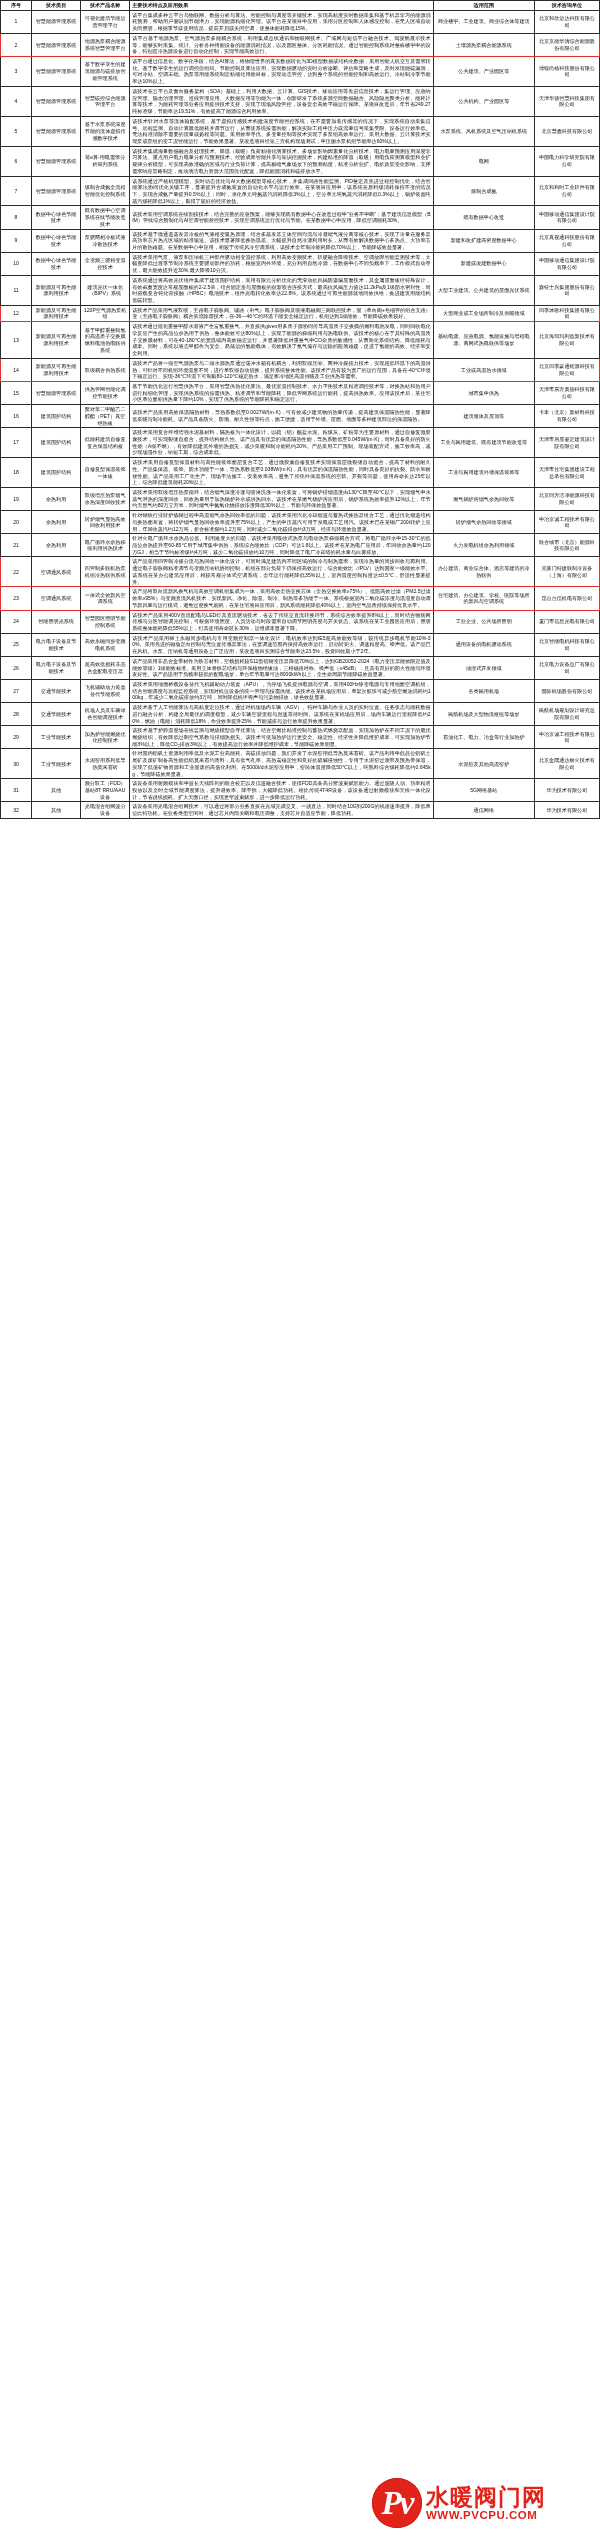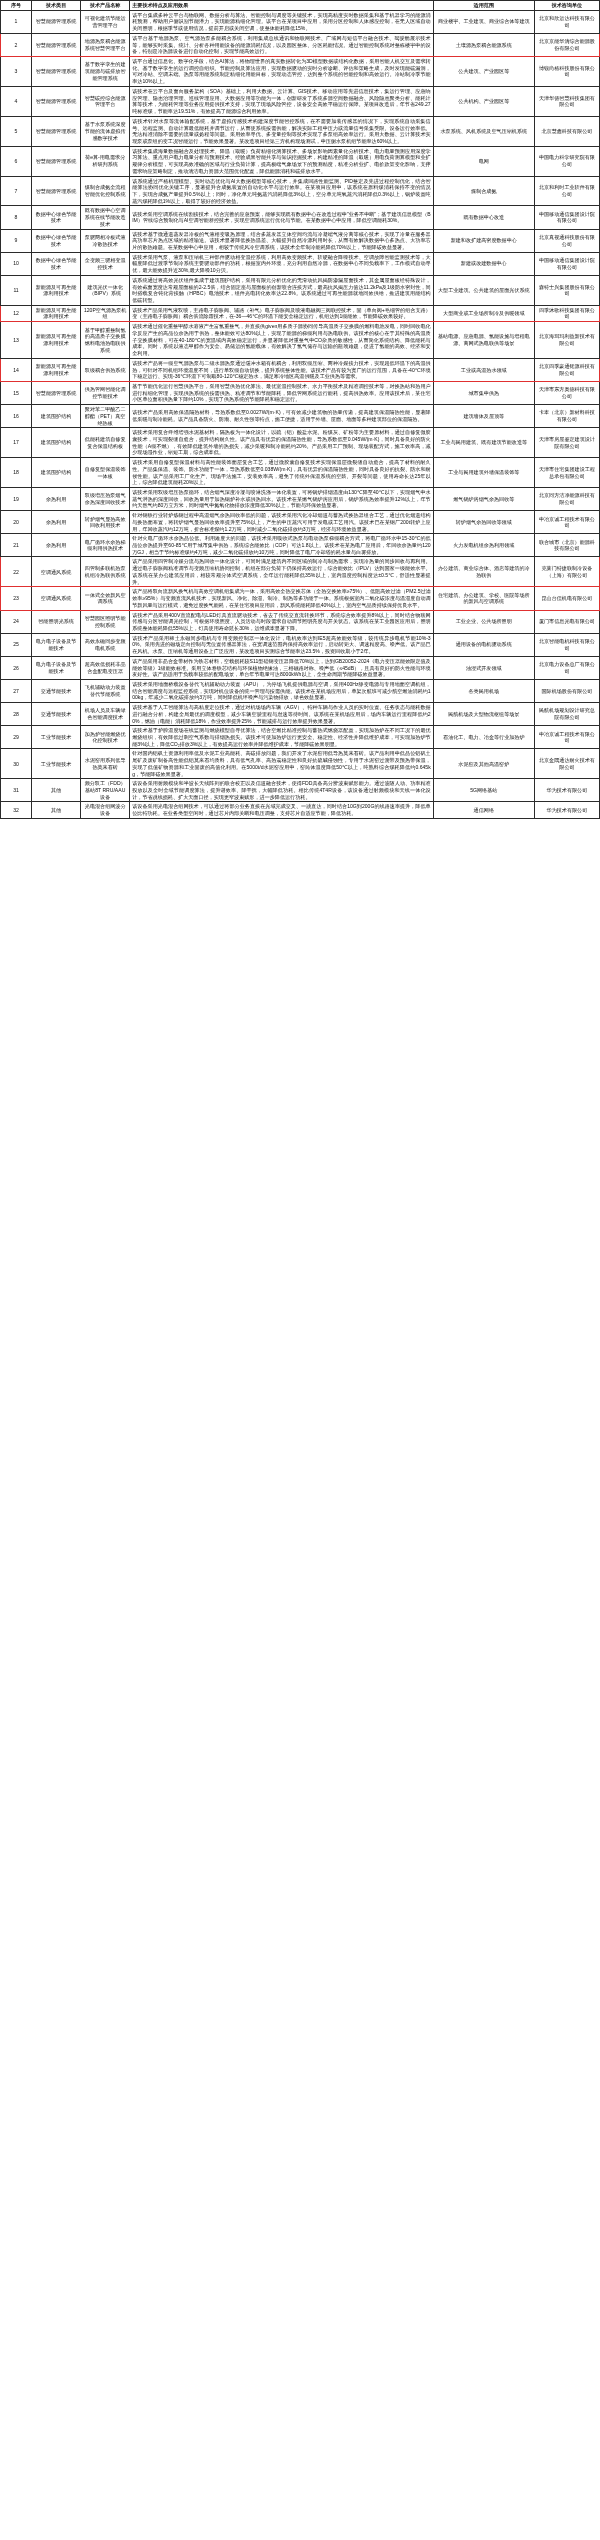--- a/index.html
+++ b/index.html
@@ -321,14 +321,23 @@
           <td class="c-no">32</td>
           <td class="c-cat">其他</td>
           <td class="c-prod">光电混合组网波分设备</td>
           <td class="c-desc">该设备采用光电混合组网技术，可以通过将部分业务直接在光域完成交叉、一跳直达，同时结合10G到200G的线路速率提升，降低单位比特功耗。在业务类型空闲时，通过芯片内部关断和电压调整，支持芯片自适应节能，降低功耗。</td>
           <td class="c-scope">通信网络</td>
           <td class="c-org">华为技术有限公司</td>
         </tr>
       </tbody>
   </table>
 
+  <div id="watermark">
+    <div id="wm-badge">
+      <span>Pv</span>
+    </div>
+    <div id="wm-text">
+      <div id="wm-cn">水暖阀门网</div>
+      <div id="wm-url">WWW.PVCPU.COM</div>
+    </div>
+  </div>
 
 </div>
 
 </body></html>

